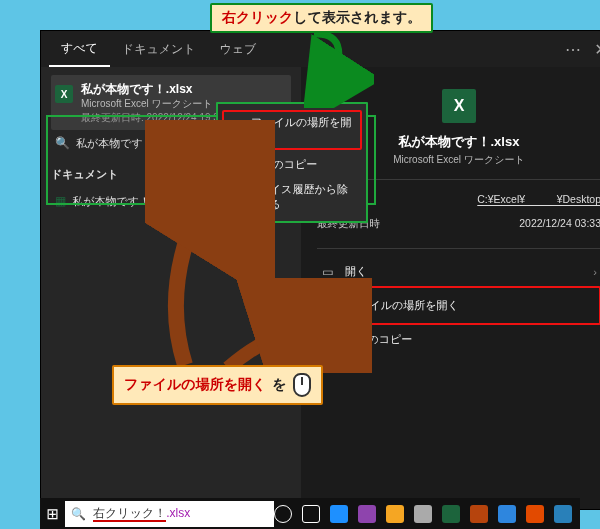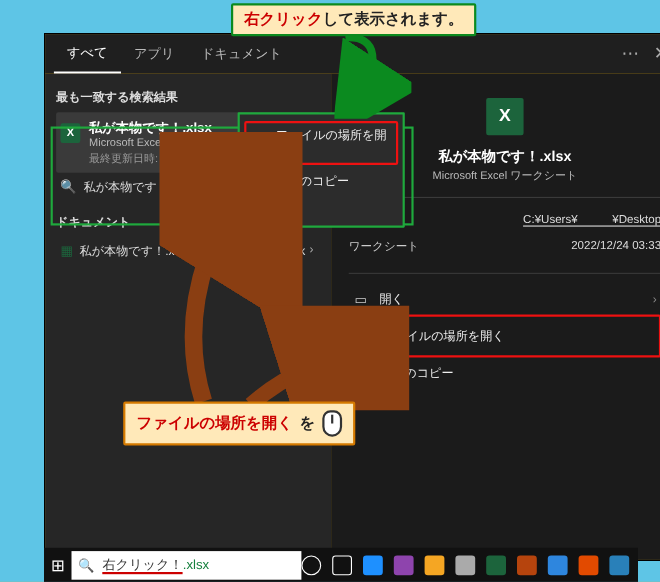--- a/index.html
+++ b/index.html
@@ -65,21 +65,21 @@
   
   .greenbox { position:absolute; left:46px; top:115px; width:330px; height:90px; border:2px solid #1fa93d; z-index:3; pointer-events:none; }
 
   
   .taskbar { position:absolute; left:40px; bottom:0; width:540px; height:31px; background:#111; display:flex; align-items:center; z-index:2; }
   .taskbar .start { width:30px; height:31px; color:#fff; display:flex; align-items:center; justify-content:center; font-size:15px; }
   .searchbox { background:#fff; color:#333; display:flex; align-items:center; height:26px; width:250px; margin-left:0; font-size:12px; }
   .searchbox .sico { width:28px; text-align:center; color:#444; }
   .searchbox .q { flex:1; padding-right:6px; white-space:nowrap; }
   .searchbox .q .match { border-bottom:2px solid #c00; }
-  .searchbox .q .rest { color:#15803d; }
+  .searchbox .q .rest { color:#a21caf; }
   .tray { margin-left:auto; display:flex; gap:10px; padding-right:8px; }
   .tray span { width:18px; height:18px; border-radius:3px; display:inline-block; }
 
   .shortcut-line .sico2 { font-size:12px; color:#ccc; margin-right:6px; }
   .search-line .sico2 { font-size:12px; color:#ccc; margin-right:6px; }
 </style>
 </head>
 <body>
 
 <div class="callout1">
@@ -108,32 +108,31 @@
       <marker id="ba2" markerWidth="18" markerHeight="18" refX="8" refY="9" orient="auto">
         <path d="M0,0 L18,9 L0,18 Z" fill="#8a3e12"></path>
       </marker>
     </defs>
   <path d="M6,90 C40,60 70,50 140,28" stroke="#8a3e12" stroke-width="14" fill="none" marker-end="url(#ba2)"></path>
 </svg>
 
 <div class="frame">
   <div class="tabs">
     <div class="tab active">すべて</div>
-    <div class="tab">アプリ</div>
     <div class="tab">ドキュメント</div>
+    <div class="tab">ウェブ</div>
     <div class="tabs-right">
       <span>⋯</span>
       <span>✕</span>
     </div>
   </div>
 
   <div class="panes">
 
     <div class="left">
-      <div class="sec-title">最も一致する検索結果</div>
 
       <div class="result-row selected">
         <span class="xicon">X</span>
         <div class="res-text">
           <div class="res-title">私が本物です！.xlsx</div>
           <div class="res-sub">Microsoft Excel ワークシート</div>
           <div class="res-sub2">最終更新日時: 2022/12/24 19:33</div>
         </div>
       </div>
 
@@ -153,24 +152,24 @@
 
     <div class="right">
       <div class="detail-head">
         <span class="xicon-big">X</span>
         <div class="detail-title">私が本物です！.xlsx</div>
         <div class="detail-sub">Microsoft Excel ワークシート</div>
       </div>
       <div class="sep"></div>
       <div class="kv">
         <span class="k">場所</span>
-        <span class="v path">C:¥Users¥　　　¥Desktop</span>
+        <span class="v path">C:¥Excel¥　　　¥Desktop</span>
       </div>
       <div class="kv">
-        <span class="k">ワークシート</span>
+        <span class="k">最終更新日時</span>
         <span class="v">2022/12/24 03:33</span>
       </div>
       <div class="sep"></div>
       <div class="actions">
         <div class="action">
             <span class="ico">▭</span>
             <span>開く</span>
             <span class="chev">›</span>
           </div>
         <div class="action hi">
@@ -192,20 +191,21 @@
   <div class="ctx-item ctx-hi">
       <span class="ico">🗀</span>
       <span>ファイルの場所を開く</span>
     </div>
   <div class="ctx-item">
       <span class="ico">⧉</span>
       <span>パスのコピー</span>
     </div>
   <div class="ctx-item">
       <span class="ico">✕</span>
+      <span>デバイス履歴から除外する</span>
     </div>
 </div>
 
 <div class="callout2">
   <span class="red">ファイルの場所を開く</span>
   <span>を</span>
   <span class="mouse-ico"></span>
 </div>
 
 <div class="taskbar">

